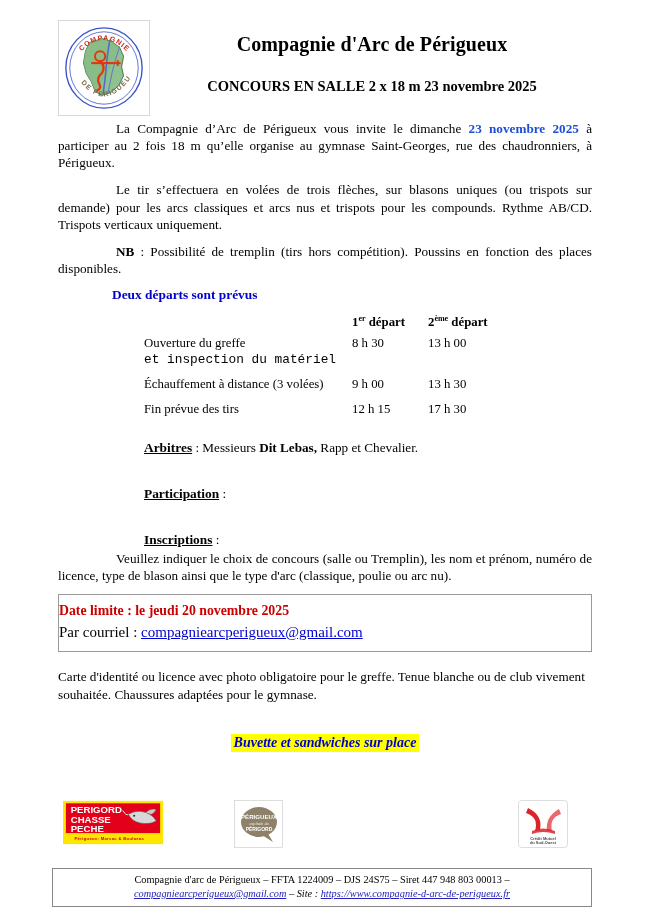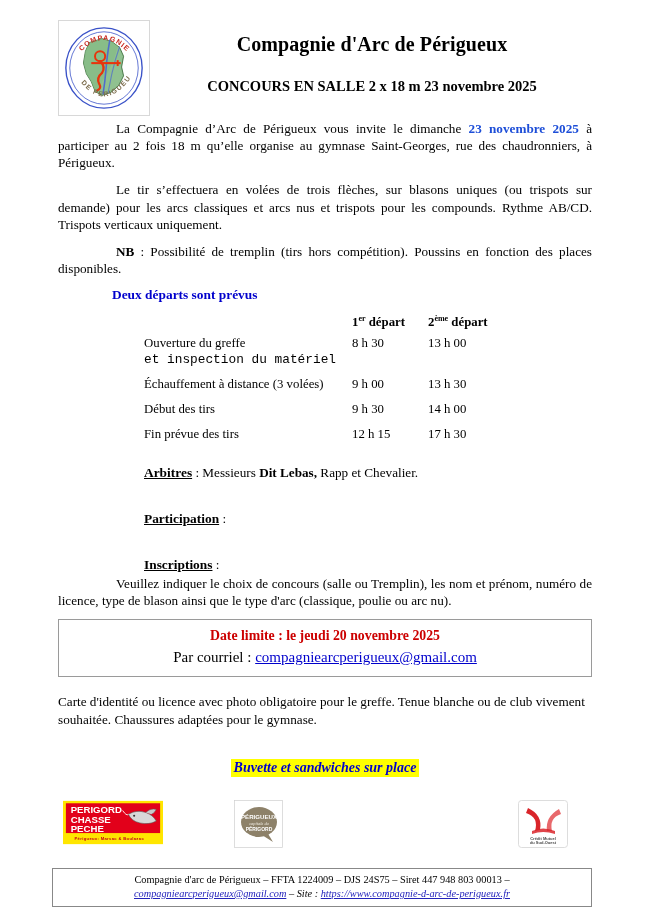--- a/index.html
+++ b/index.html
@@ -123,21 +123,20 @@
   .line-inscriptions {
     margin: 30px 0 0 86px;
     font-size: 13.2px;
   }
 
   
   .date-box {
     margin: 4px 0 0 0;
     border: 1px solid #9a9a9a;
     padding: 7px 0 9px 0;
-    text-align: center;
   }
   .date-limite {
     color: #cc0000;
     font-weight: bold;
     font-size: 13.8px;
     line-height: 1.3;
   }
   .courriel {
     font-size: 15px;
     margin-top: 3px;
@@ -270,25 +269,20 @@
       </tr>
       <tr class="tight">
         <td class="c-label">et inspection du matériel</td>
         <td class="c-d1"></td>
         <td class="c-d2"></td>
       </tr>
       <tr class="gap">
         <td class="c-label">Échauffement à distance (3 volées)</td>
         <td class="c-d1">9 h 00</td>
         <td class="c-d2">13 h 30</td>
-      </tr>
-      <tr class="gap">
-        <td class="c-label">Début des tirs</td>
-        <td class="c-d1">9 h 30</td>
-        <td class="c-d2">14 h 00</td>
       </tr>
       <tr class="gap">
         <td class="c-label">Fin prévue des tirs</td>
         <td class="c-d1">12 h 15</td>
         <td class="c-d2">17 h 30</td>
       </tr>
     </tbody>
   </table>
 
   <div class="line-arbitres">

